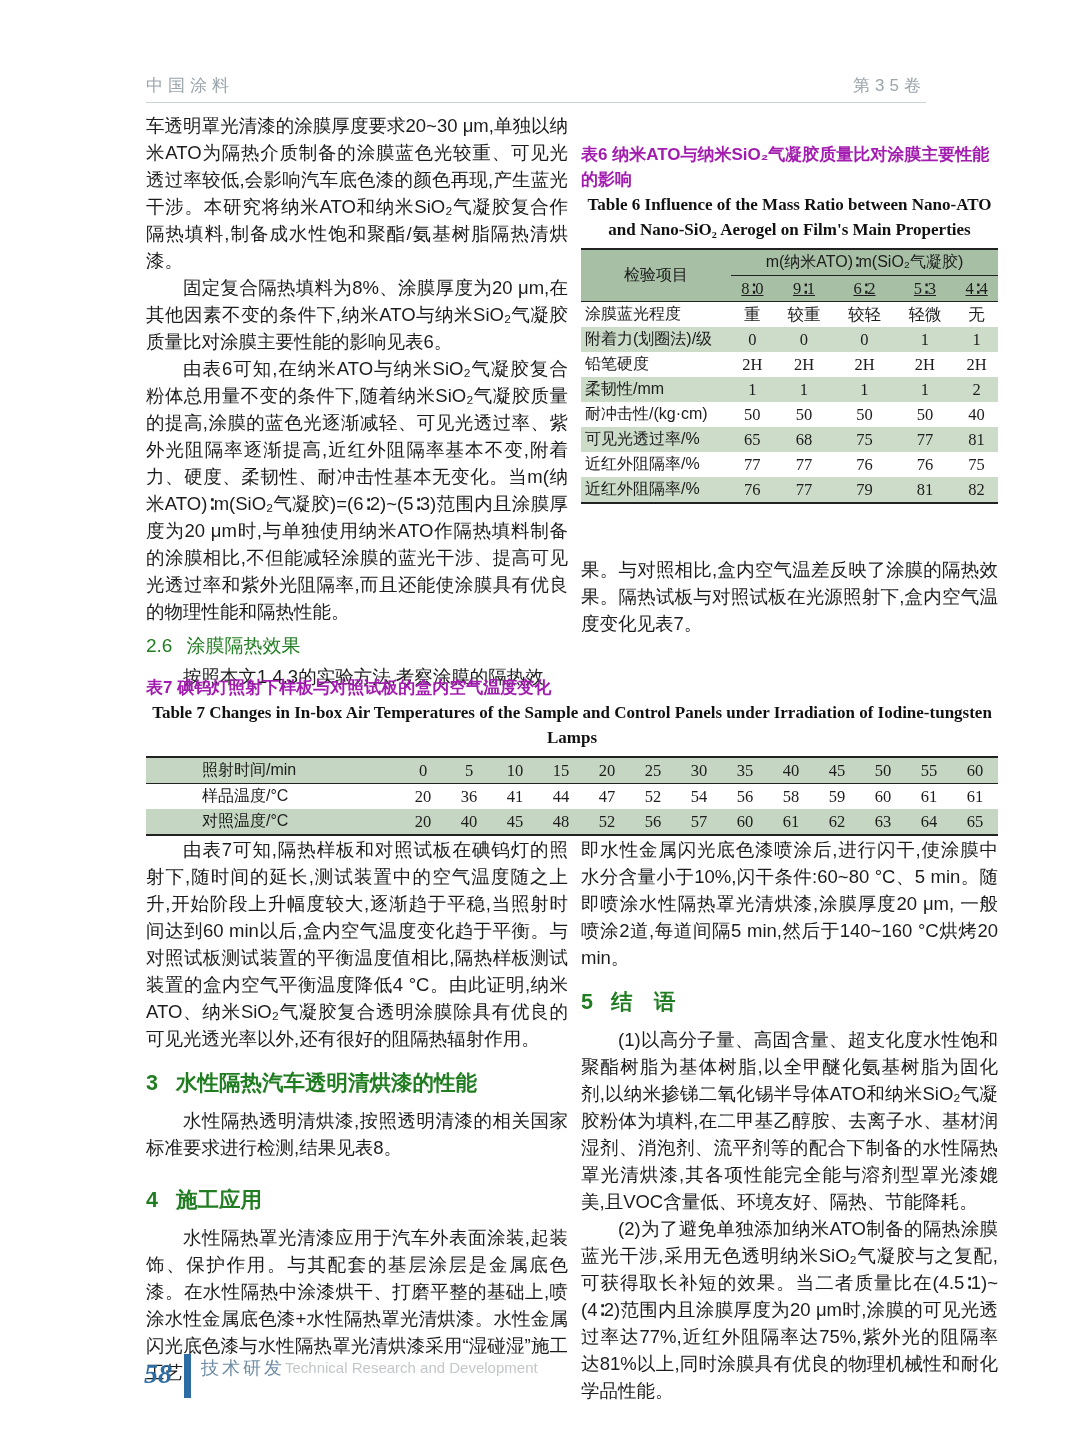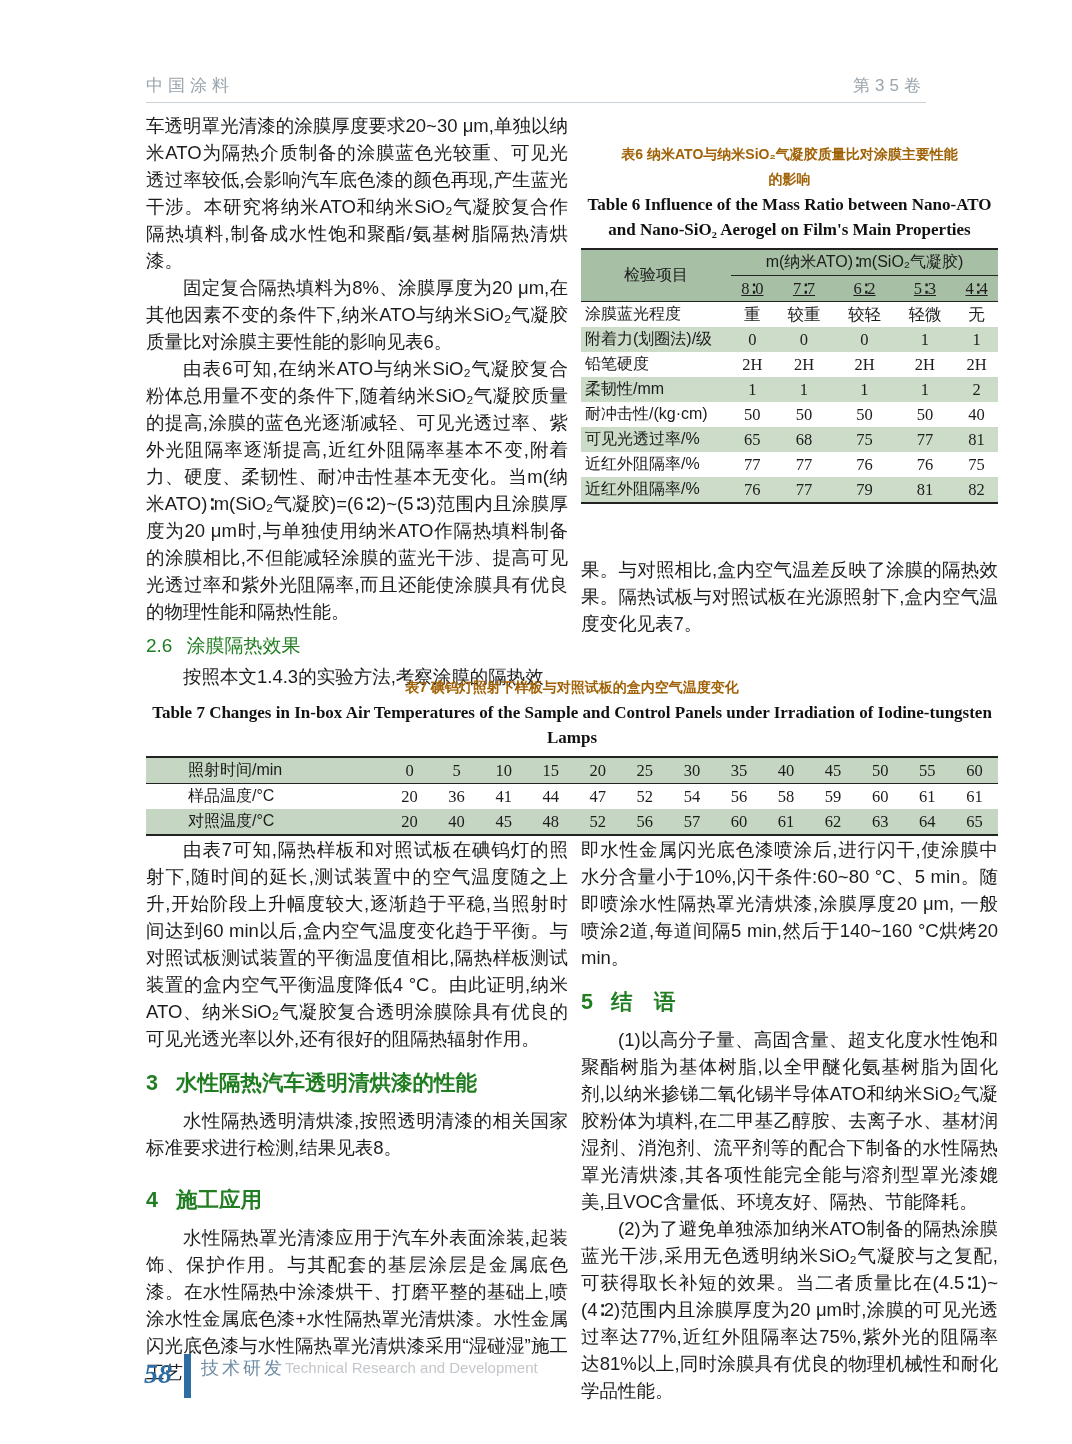--- a/index.html
+++ b/index.html
@@ -25,21 +25,21 @@
 
   p.body { margin:0; font-size:18.5px; line-height:27px; text-align:justify; }
   p.body.indent { text-indent:2em; }
 
   .h-sub { margin:8px 0 4px 0; font-size:19px; font-weight:normal; color:#217d21; }
   .h-sub .ht { margin-left:14px; }
   .h-big { margin:16px 0 10px 0; font-size:21.5px; font-weight:bold; color:#217d21; }
   .h-big .ht { margin-left:18px; }
 
   
-  .cap-cn { text-align:center; font-weight:bold; font-size:14px; line-height:25px; color:#a16207; }
+  .cap-cn { text-align:left; font-weight:bold; font-size:17px; line-height:25px; color:#a21caf; }
   .cap-en { text-align:center; font-weight:bold; font-size:17px; line-height:25px;
     font-family:"Liberation Serif", serif; color:#111; }
 
   
   table.paper-table { border-collapse:collapse; width:100%; margin-top:6px;
     border-top:2px solid #222; border-bottom:2px solid #222; }
   .paper-table th, .paper-table td { text-align:center; font-weight:normal;
     padding:1px 2px; font-family:"Liberation Serif", serif; font-size:16.5px; height:23px; }
   .paper-table .cjk, .paper-table .rowlabel { font-family:"Liberation Sans", sans-serif; font-size:16px; }
   .paper-table .rowlabel { text-align:left; padding-left:4px; }
@@ -47,21 +47,21 @@
   
   .t6-table thead th { background:#a7c0a5; }
   .t6-table thead .group { border-bottom:1px solid #222;margin-top:8px; }
   .t6-table thead tr:last-child th { border-bottom:1px solid #222;text-decoration:underline; }
   .t6-table thead th.itemhead { border-bottom:1px solid #222; width:146px; }
   .t6-table tbody tr:nth-child(even) { background:#ccdcc9; }
 
   
   .t7-table tbody tr:nth-child(odd) { background:#c5d7c2; }
   .t7-table tbody tr:first-child td { border-bottom:1px solid #222; }
-  .t7-table .rowlabel { width:196px; padding-left:42px; }
+  .t7-table .rowlabel { width:196px; padding-left:56px; }
 
   
   .footer { position:absolute; left:108px; top:1354px; display:flex; align-items:flex-start; }
   .pageno { font-family:"Liberation Serif", serif; font-style:italic; font-weight:bold;
     font-size:28px; color:#2d6da3; margin-top:4px; }
   .footbar { width:7px; height:44px; background:#2d6da3; margin:0 10px 0 12px; }
   .foot-text { display:flex; padding-top:2px; }
   .foot-cn { color:#6d8ba3; font-size:18px; letter-spacing:3px; }
   .foot-en { color:#c3c7cb; font-size:15px; margin-top:3px; }
 </style>
@@ -92,21 +92,21 @@
     <div class="cap-en">Table 6   Influence of the Mass Ratio between Nano-ATO</div>
     <div class="cap-en">and Nano-SiO₂ Aerogel on Film's Main Properties</div>
     <table class="paper-table t6-table">
       <thead>
         <tr>
           <th class="cjk itemhead" rowspan="2">检验项目</th>
           <th class="cjk group" colspan="5">m(纳米ATO)∶m(SiO₂气凝胶)</th>
         </tr>
         <tr>
           <th>8∶0</th>
-          <th>7∶7</th>
+          <th>9∶1</th>
           <th>6∶2</th>
           <th>5∶3</th>
           <th>4∶4</th>
         </tr>
       </thead>
       <tbody>
           <tr>
             <td class="rowlabel">涂膜蓝光程度</td>
             <td>重</td>
             <td>较重</td>

